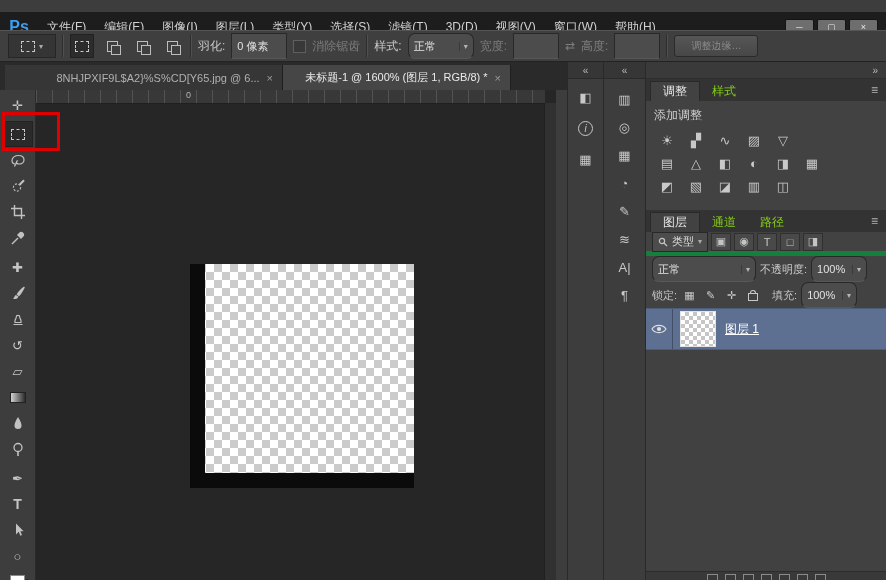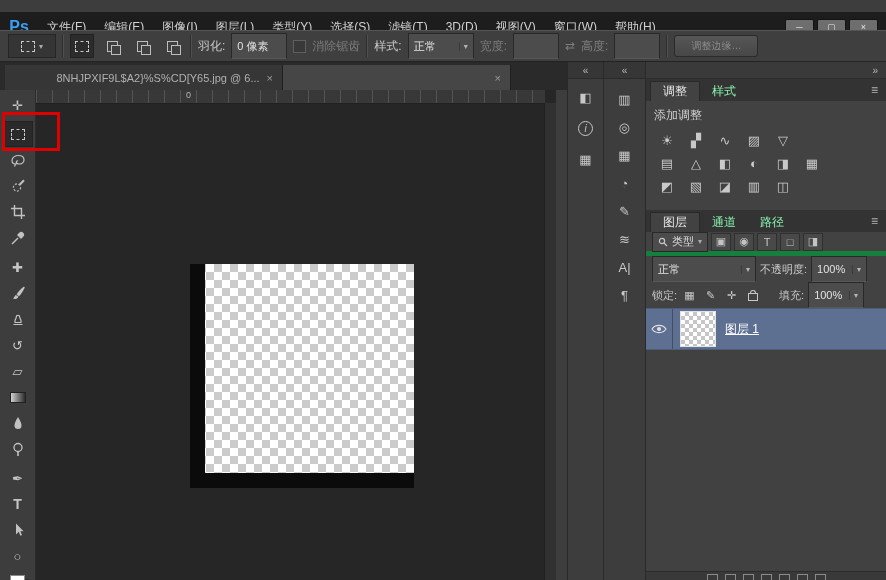--- a/index.html
+++ b/index.html
@@ -25,21 +25,21 @@
   .mode-btn{width:22px;height:22px;display:flex;align-items:center;justify-content:center;
             border:1px solid transparent;}
   .mode-btn.pressed{background:#2c2c2c;border-color:#222;}
   .sq{width:9px;height:9px;border:1px solid #bdbdbd;position:relative;}
   .sq.double::after{content:"";position:absolute;left:3px;top:3px;width:8px;height:8px;
             border:1px solid #bdbdbd;background:#3f3f3f;}
   .obar-label{color:#c8c8c8;font-size:12px;}
   .obar-label.dim,.dim{color:#7d7d7d;}
   .field{height:26px;background:#4c4c4c;border:1px solid #282828;border-bottom-color:#585858;
          display:flex;align-items:center;padding:0 5px;font-size:11px;color:#e2e2e2;box-sizing:border-box;}
-  .dd{justify-content:flex-start;gap:4px;}
+  .dd{justify-content:flex-start;gap:4px;border-radius:7px;}
   .dd-arrow{margin-left:auto;border-left:1px solid #3a3a3a;padding-left:4px;font-size:8px;color:#b5b5b5;}
   .chk{width:11px;height:11px;border:1px solid #5f5f5f;background:#383838;}
   .refine-btn{height:20px;padding:0 16px;background:linear-gradient(#565656,#474747);
               border:1px solid #2a2a2a;border-radius:3px;color:#8a8a8a;font-size:10px;
               display:flex;align-items:center;text-align:center;}
   
   .tabrow{position:absolute;top:62px;left:0;width:567px;height:28px;background:#2a2a2a;
           display:flex;align-items:flex-end;padding-left:5px;box-sizing:border-box;}
   .doc-tab{height:25px;display:flex;align-items:center;gap:7px;padding:0 9px;font-size:11px;
            background:#363636;color:#b0b0b0;border-right:1px solid #1f1f1f;white-space:nowrap;
@@ -84,21 +84,21 @@
   .dock-icon{width:26px;height:20px;display:flex;align-items:center;justify-content:center;
              color:#c8c8c8;font-size:13px;flex:none;}
   .info-circle{width:13px;height:13px;border:1px solid #c8c8c8;border-radius:50%;font-size:10px;
                font-style:italic;display:flex;align-items:center;justify-content:center;}
   
   .panel{position:absolute;left:645px;top:62px;right:0;bottom:0;background:#424242;
          border-left:1px solid #292929;box-sizing:border-box;}
   .collapse-bar{height:16px;background:#3a3a3a;border-bottom:1px solid #2e2e2e;display:flex;
                 align-items:center;justify-content:flex-end;padding:0 8px;color:#b9b9b9;font-size:10px;}
   .ptabs{height:22px;background:#333;display:flex;align-items:flex-end;padding-left:4px;}
-  .ptab{height:20px;padding:0 12px;display:flex;align-items:center;font-size:12px;color:#86efac;}
+  .ptab{height:20px;padding:0 12px;display:flex;align-items:center;font-size:12px;color:#84cc16;}
   .ptab.active{background:#424242;color:#e6e6e6;border:1px solid #292929;border-bottom:none;box-sizing:border-box;}
   .ptab-menu{margin-left:auto;margin-right:8px;color:#b5b5b5;font-size:12px;align-self:center;}
   .adj-content{padding:2px 8px;}
   .add-label{font-size:12px;color:#cfcfcf;margin:4px 0 6px;}
   .adj-row{display:flex;gap:3px;margin-bottom:3px;}
   .adj-icon{width:26px;height:20px;display:flex;align-items:center;justify-content:center;
             color:#c9c9c9;font-size:13px;}
   .layers{position:absolute;left:0;right:0;top:148px;bottom:0;display:flex;flex-direction:column;}
   .filter-row{display:flex;align-items:center;gap:3px;padding:3px 6px;border-bottom:5px solid #15803d;height:24px;box-sizing:border-box;}
   .search-box{display:flex;align-items:center;gap:4px;height:18px;background:#4c4c4c;
@@ -193,20 +193,21 @@
       <span>调整边缘…</span>
     </div>
   </div>
 
   <div class="tabrow">
     <div class="doc-tab" style="width:278px;">
       <span>8NHJPXIF9L$A2}%S%CD[Y65.jpg @ 6...</span>
       <span class="tab-close">×</span>
     </div>
     <div class="doc-tab active" style="width:228px;">
+      <span>未标题-1 @ 1600% (图层 1, RGB/8) *</span>
       <span class="tab-close">×</span>
     </div>
   </div>
 
   <div class="tools">
     <div class="tool">
       <span>✛</span>
     </div>
     <div class="tgap"></div>
     <div class="tool active">
@@ -434,21 +435,21 @@
       </div>
 
       <div class="lock-row">
         <span class="rp-label">锁定:</span>
         <span class="lock-icon">▦</span>
         <span class="lock-icon">✎</span>
         <span class="lock-icon">✛</span>
         <span class="lock-icon">
             <span class="mini-lock"></span>
           </span>
-        <span class="rp-label" style="margin-left:14px;">填充:</span>
+        <span class="rp-label" style="margin-left:7px;">填充:</span>
         <div class="field dd" style="width:56px;">
           <span>100%</span>
           <span class="dd-arrow">▾</span>
         </div>
       </div>
 
       <div class="layer-row">
         <div class="eye-cell">
           <svg width="16" height="12" viewBox="0 0 16 12">
             <path d="M1 6 C4 1.2 12 1.2 15 6 C12 10.8 4 10.8 1 6 Z" fill="none" stroke="#e0e0e0" stroke-width="1.1"></path>

